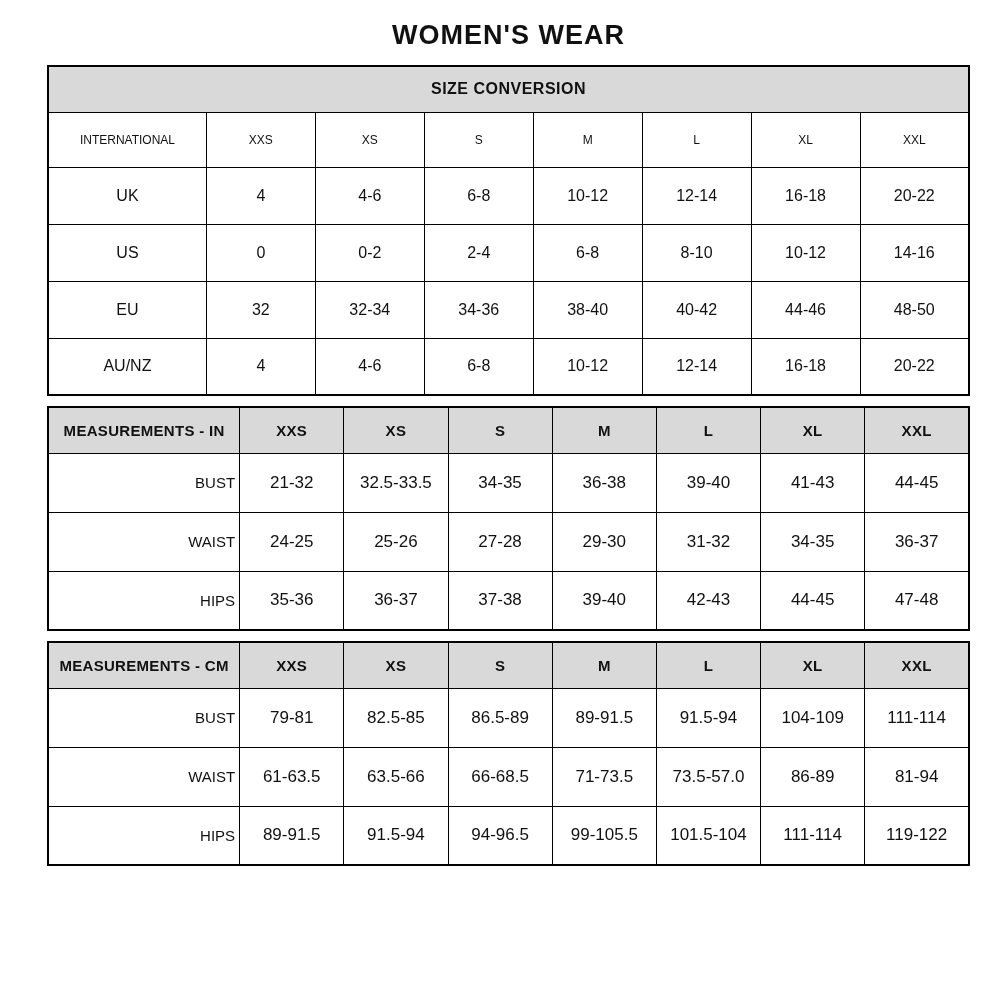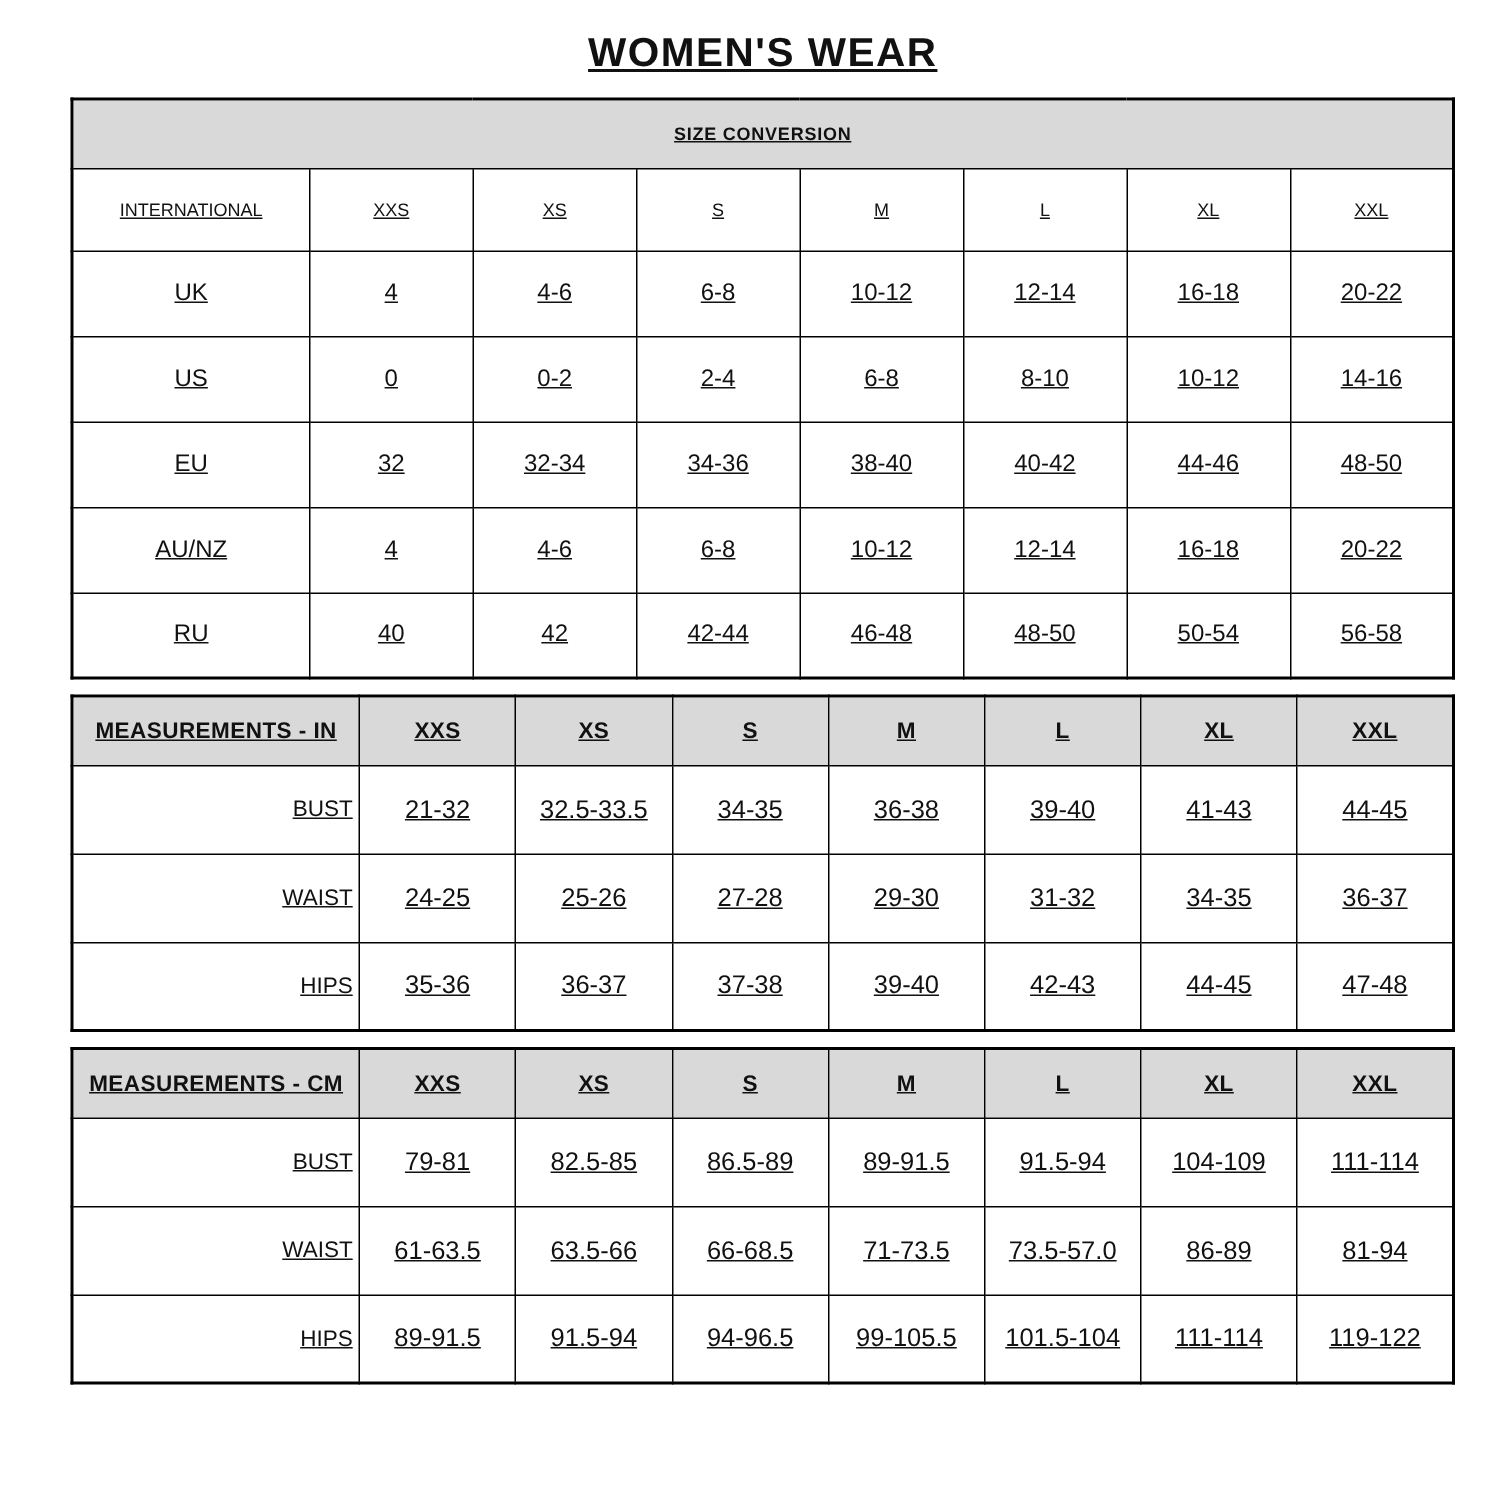--- a/index.html
+++ b/index.html
@@ -9,21 +9,21 @@
     --text:#111111;
   }
   *{box-sizing:border-box;}
   html,body{margin:0;padding:0;}
   body{
     width:1000px;height:1000px;
     background:var(--page-bg);
     color:var(--text);
     font-family:"Liberation Sans", sans-serif;
   }
-  .page{padding:8px 30px 0 47px;text-decoration:underline;}
+  .page{padding:8px 30px 0 47px;}
   .title{
     text-align:center;
     font-size:27px;
     font-weight:700;
     letter-spacing:1px;
     margin:12px 0 14px 0;
   }
   table.tbl{
     width:100%;
     border-collapse:collapse;
@@ -35,21 +35,21 @@
     border:1.5px solid var(--border);
     text-align:center;
     vertical-align:middle;
     padding:0 4px;
     overflow:hidden;
   }
   
   .conv .band{
     background:var(--header-bg);
     height:46px;
-    font-size:12px;
+    font-size:16px;
     font-weight:700;
     letter-spacing:0.5px;
   }
   .conv .colhead th{
     height:55px;
     font-size:12px;
     font-weight:400;
   }
   .conv tbody th,.conv tbody td{
     height:57px;
@@ -144,30 +144,20 @@
         </tr>
         <tr>
           <th class="rowlabel">AU/NZ</th>
           <td>4</td>
           <td>4-6</td>
           <td>6-8</td>
           <td>10-12</td>
           <td>12-14</td>
           <td>16-18</td>
           <td>20-22</td>
-        </tr>
-        <tr>
-          <th class="rowlabel">RU</th>
-          <td>40</td>
-          <td>42</td>
-          <td>42-44</td>
-          <td>46-48</td>
-          <td>48-50</td>
-          <td>50-54</td>
-          <td>56-58</td>
         </tr>
       </tbody>
   </table>
 
   <table class="tbl meas">
     <colgroup>
       <col style="width:20.8%">
       <col style="width:11.31%">
         <col style="width:11.31%">
         <col style="width:11.31%">

